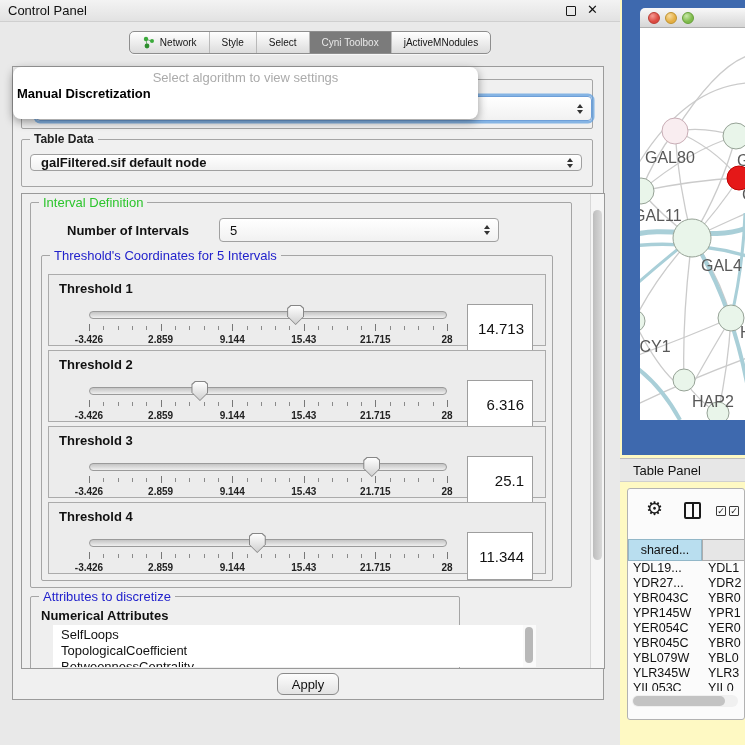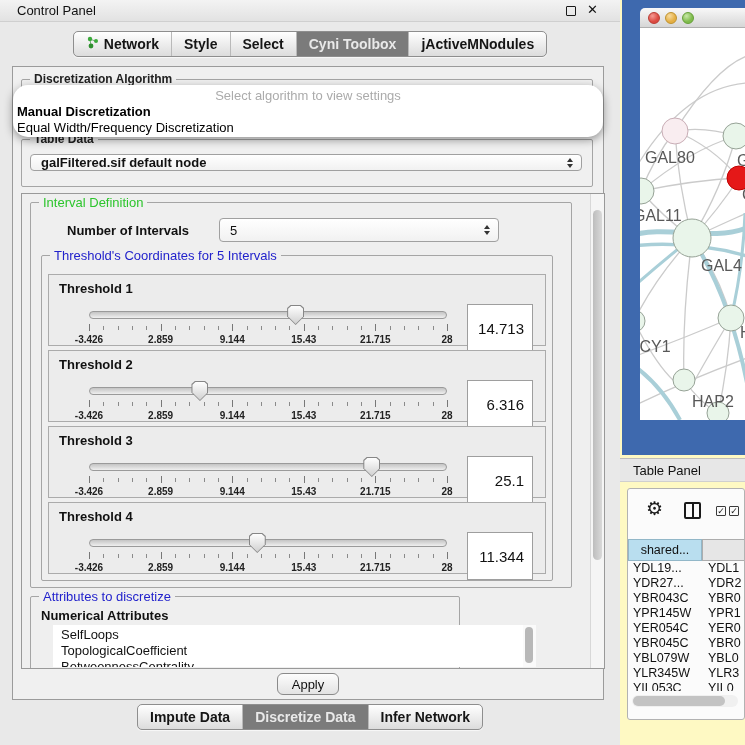--- a/index.html
+++ b/index.html
@@ -5,31 +5,31 @@
   * { margin:0; padding:0; box-sizing:border-box; }
   html,body { width:745px; height:745px; }
   body { font-family:"Liberation Sans","DejaVu Sans",sans-serif; background:#E9E9E9; overflow:hidden; }
   #root { position:relative; width:745px; height:745px; background:#E9E9E9; }
 
   
   #left-window { position:absolute; left:0; top:0; width:620px; height:745px; background:#E9E9E9; }
   #titlebar { position:absolute; left:0; top:0; width:100%; height:22px;
               background:linear-gradient(#F3F3F3,#E2E2E2); border-bottom:1px solid #CFCFCF;
               display:flex; align-items:center; }
-  #titlebar .tb-title { font-size:13px; color:#111; margin-left:17px; }
+  #titlebar .tb-title { font-size:13px; color:#111; margin-left:8px; }
   .float-icon { position:absolute; right:44px; top:6px; width:10px; height:10px; border:1.5px solid #1A1A1A; border-radius:1px; }
   .close-icon { position:absolute; right:22px; top:2px; font-size:13px; font-weight:bold; color:#111; }
 
   
   .seg-row { position:absolute; left:0; width:100%; display:flex; justify-content:center; }
   #top-tabs { top:31px; }
   #bottom-tabs { top:704px; }
   .segctl { display:inline-flex; border:1px solid #8E8E8E; border-radius:5px; overflow:hidden;
             background:linear-gradient(#FFFFFF,#DCDCDC); box-shadow:0 1px 1px rgba(255,255,255,.7); }
-  .seg { display:flex; gap:5px; padding:4px 12px; font-size:14px; font-weight:bold;
+  .seg { display:flex; align-items:center; gap:5px; padding:4px 12px; font-size:10px; font-weight:normal;
          color:#151515; border-right:1px solid #B9B9B9; cursor:default; white-space:nowrap; }
   .seg:last-child { border-right:none; }
   .seg.active { background:#7B7B7B; color:#E9E9E9; }
 
   
   #main-panel { position:absolute; left:12px; top:66px; width:592px; height:634px;
                 border:1px solid #9B9B9B; background:#F0F0F0; }
 
   .group { position:absolute; border:1px solid #A5A5A5; border-radius:2px; }
   .gtitle { position:absolute; top:-8px; left:8px; padding:0 4px; font-size:12px; font-weight:bold;
@@ -39,22 +39,22 @@
 
   .combo { position:absolute; background:linear-gradient(#FFFFFF,#F1F1F1); border:1px solid #A0A0A0;
            border-radius:4px; font-size:13px; color:#111; display:flex; align-items:center;
            padding:0 24px 0 10px; }
   .combo.focus { border-color:#6E9FD8; box-shadow:0 0 0 2.5px rgba(98,160,224,.75); }
   .spinner { position:absolute; right:8px; top:50%; transform:translateY(-50%); display:flex; flex-direction:column; gap:2px; }
   .spin-up   { width:0; height:0; border-left:3.5px solid transparent; border-right:3.5px solid transparent; border-bottom:4.5px solid #333; }
   .spin-down { width:0; height:0; border-left:3.5px solid transparent; border-right:3.5px solid transparent; border-top:4.5px solid #333; }
 
   
-  #algo-popup { position:absolute; left:13px; top:85px; width:590px; height:52px; background:#FFFFFF;
-                border-radius:15px; box-shadow:0 3px 10px rgba(0,0,0,.4); z-index:60; padding-top:2px; }
+  #algo-popup { position:absolute; left:13px; top:67px; width:465px; height:52px; background:#FFFFFF;
+                border-radius:8px; box-shadow:0 3px 10px rgba(0,0,0,.4); z-index:60; padding-top:2px; }
   #algo-popup .pop-header { text-align:center; color:#ABABAB; font-size:13px; line-height:17px; }
   #algo-popup .pop-item { font-size:13px; line-height:16px; padding-left:4px; color:#000; }
   #algo-popup .pop-item.bold { font-weight:bold; }
 
   
   #scrollpane { position:absolute; left:8px; top:126px; width:584px; height:476px;
                 border:1px solid #999; background:#EFEFEF; overflow:hidden; }
   .vscroll { position:absolute; right:0; top:0; width:14px; height:100%; background:#F5F5F5; border-left:1px solid #D8D8D8; }
   .vscroll .vthumb { position:absolute; left:2px; top:16px; width:9px; height:350px; border-radius:5px;
                      background:linear-gradient(90deg,#BDBDBD,#D9D9D9); }
@@ -416,36 +416,22 @@
             <div class="vthumb"></div>
           </div>
       </div>
 
       <div id="apply-btn">Apply</div>
     </div>
 
     <div id="algo-popup">
       <div class="pop-header">Select algorithm to view settings</div>
       <div class="pop-item bold">Manual Discretization</div>
-      <div class="pop-item">Equal Width/Frequency Discretization</div>
-    </div>
-
-    <div class="seg-row" id="bottom-tabs">
-      <div class="segctl" id="bottom-tabs-ctl">
-          <div class="seg">
-            <span>Impute Data</span>
-          </div>
-          <div class="seg active">
-            <span>Discretize Data</span>
-          </div>
-          <div class="seg">
-            <span>Infer Network</span>
-          </div>
-        </div>
-    </div>
+    </div>
+
   </div>
 
   <div id="right-side">
 
     <div id="net-frame">
       <div id="net-titlebar">
         <span class="light red"></span>
         <span class="light yellow"></span>
         <span class="light green"></span>
       </div>

